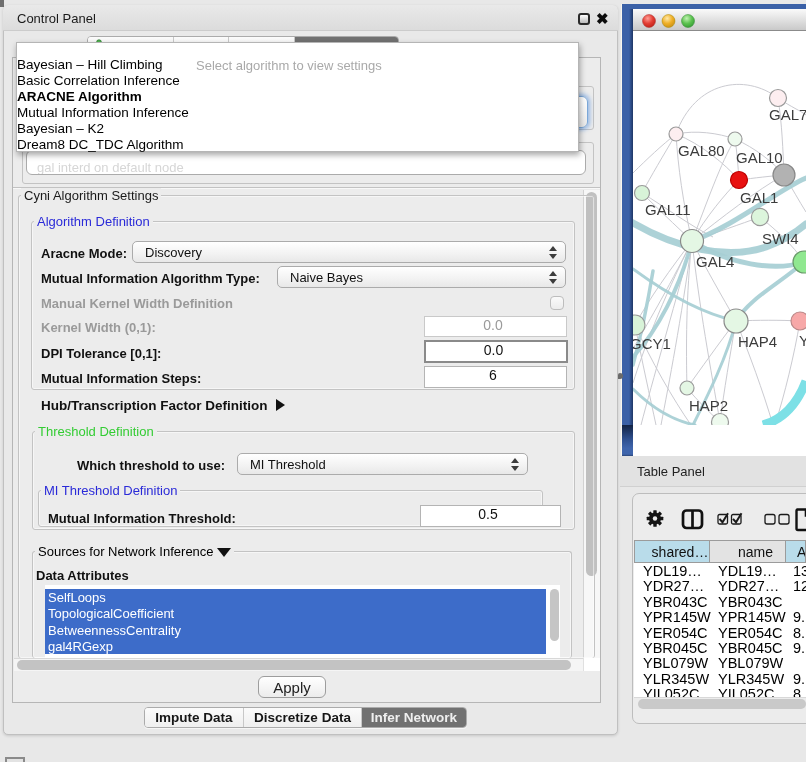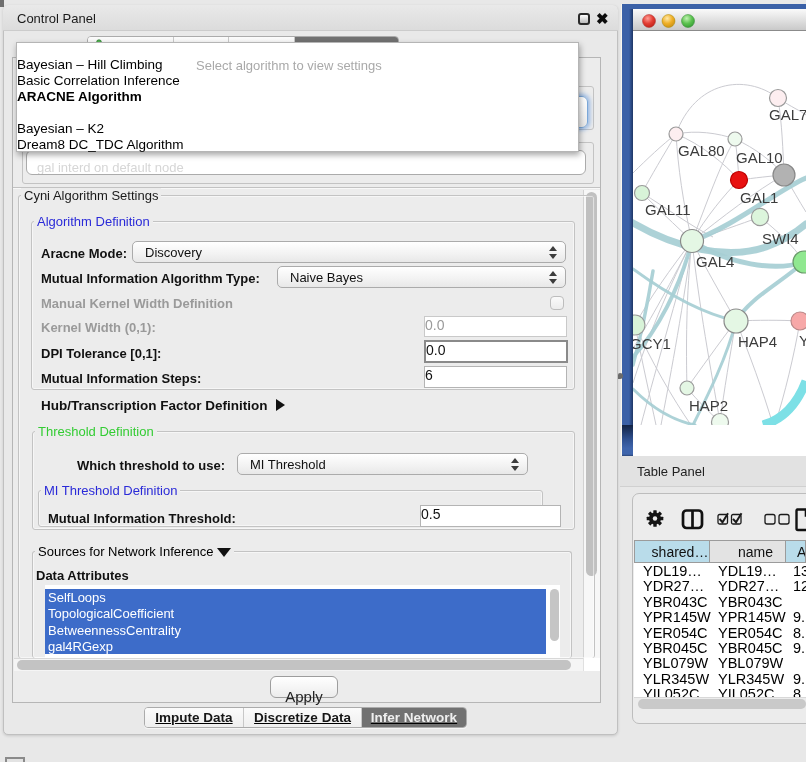--- a/index.html
+++ b/index.html
@@ -12,35 +12,35 @@
 #cptitle .t { position:absolute; left:14px; top:6px; font-size:13px; color:#1a1a1a; }
 
 #floatIc { left:578px; top:13px; width:12px; height:12px; border:2px solid #2a2a2a; border-radius:3px; background:linear-gradient(#fff,#bbb); }
 #closeIc { left:596px; top:12px; width:14px; height:14px; font-size:15px; font-weight:bold; color:#0c0c0c; line-height:14px; }
 
 .segbar { height:21px; display:flex; align-items:stretch; background:#f4f4f4; border:1px solid #ababab; border-radius:4px; overflow:hidden; box-shadow:0 1px 0 rgba(255,255,255,.6); }
 .seg { font-size:13.5px; font-weight:bold; color:#161616; display:flex; align-items:center; justify-content:center; border-right:1px solid #c8c8c8; background:linear-gradient(#fbfbfb,#efefef); white-space:nowrap; }
 .seg:last-child { border-right:none; }
 .seg.sel { background:#717171; color:#efefef; }
 #toptabs { left:87px; top:36px; }
-#bottabs { left:144px; top:707px;text-decoration:underline; }
+#bottabs { left:144px; top:707px; }
 
 #content { left:12px; top:57px; width:589px; height:646px; border:1px solid #b6b6b6; background:#ececec; }
 
 .grp { position:absolute; border:1px solid #c3c3c3; border-radius:3px; box-shadow:inset 0 0 0 1px rgba(255,255,255,.5); }
 .grp > .gt { position:absolute; top:-8px; left:2px; background:#ececec; padding:0 3px; font-size:13px; white-space:nowrap; }
 .lbl { position:absolute; font-size:13px; font-weight:bold; color:#111; white-space:nowrap; }
 .lbl.dis { color:#9a9a9a; }
 
 .combo { position:absolute; background:linear-gradient(#ffffff,#f2f2f2 60%,#e8e8e8); border:1px solid #ababab; border-radius:5px; font-size:13px; color:#111; }
 .combo .tx { position:absolute; left:12px; top:3px; }
 .combo .ar { position:absolute; right:8px; top:4px; width:8px; height:14px; }
 .combo .ar:before { content:""; position:absolute; left:0; top:0; border-left:4px solid transparent; border-right:4px solid transparent; border-bottom:5px solid #3c3c3c; }
 .combo .ar:after { content:""; position:absolute; left:0; top:8px; border-left:4px solid transparent; border-right:4px solid transparent; border-top:5px solid #3c3c3c; }
-.tin { position:absolute; background:#fff; border:1px solid #b4b4b4; font-size:14px; color:#111; text-align:left; padding-right:5px; }
+.tin { position:absolute; background:#fff; border:1px solid #b4b4b4; font-size:14px; color:#111; text-align:center; padding-right:5px; }
 .thumbv { position:absolute; background:#c0c0c0; border-radius:6px; }
 .thumbh { position:absolute; background:#c3c3c3; border-radius:6px; }
 
 #ddl { left:16px; top:42px; width:563px; height:110px; background:#fff; border:1px solid #b5b5b5; box-shadow:1px 3px 6px rgba(0,0,0,0.35); z-index:50; }
 #ddl .it { position:absolute; left:0px; font-size:13.5px; color:#000; white-space:nowrap; }
 #ddhint { left:196px; top:58px; z-index:51; font-size:13px; color:#a9a9a9; }
 
 .hcell { position:absolute; font-size:14px; color:#111; text-align:center; border-right:1px solid #9b9b9b; border-top:1px solid #9b9b9b; border-bottom:1px solid #9b9b9b; padding-top:3px;padding-left:16px; }
 .trow { position:absolute; font-size:14.5px; color:#000; white-space:nowrap; }
 </style>
@@ -134,32 +134,33 @@
 
 <div class="abs" style="left:45px;top:585px;width:515px;height:73px;background:#fff;overflow:hidden;">
   <div class="abs" style="left:0;top:4px;width:501px;height:65px;background:#3d6cc9;"></div>
   <div class="abs" style="left:3px;top:5px;font-size:13px;color:#fff;line-height:16.4px;">SelfLoops<br>TopologicalCoefficient<br>BetweennessCentrality<br>gal4RGexp</div>
   <div class="abs thumbv" style="left:505px;top:4px;width:9px;height:52px;background:#c5c5c5;"></div>
 </div>
 
 <div class="abs" style="left:14px;top:658px;width:569px;height:13px;background:#f5f5f5;border-top:1px solid #d8d8d8;"></div>
 <div class="abs thumbh" style="left:17px;top:660px;width:554px;height:10px;"></div>
 
-<div class="abs" style="left:270px;top:676px;width:68px;height:22px;background:linear-gradient(#ffffff,#ececec);border:1px solid #9d9d9d;border-radius:6px;text-align:center;font-size:15px;color:#222;padding-top:11px;">Apply</div>
+<div class="abs" style="left:258px;top:676px;width:68px;height:22px;background:linear-gradient(#ffffff,#ececec);border:1px solid #9d9d9d;border-radius:6px;text-align:center;font-size:15px;color:#222;padding-top:2px;">Apply</div>
 
 <div class="abs segbar" id="bottabs">
   <div class="seg" style="width:99px;">Impute Data</div>
   <div class="seg" style="width:118px;">Discretize Data</div>
   <div class="seg sel" style="width:104px;">Infer Network</div>
 </div>
 
 <div class="abs" id="ddl">
   <div class="it" style="top:14px;">Bayesian – Hill Climbing</div>
   <div class="it" style="top:30px;">Basic Correlation Inference</div>
   <div class="it bold" style="top:46px;">ARACNE Algorithm</div>
+  <div class="it" style="top:62px;">Mutual Information Inference</div>
   <div class="it" style="top:78px;">Bayesian – K2</div>
   <div class="it" style="top:94px;">Dream8 DC_TDC Algorithm</div>
 </div>
 <div class="abs" id="ddhint">Select algorithm to view settings</div>
 
 <div class="abs" style="left:621px;top:4px;width:185px;height:452px;background:#3b61a7;border-left:1px solid #f8f6ee;"></div>
 <div class="abs" style="left:629px;top:9px;width:4px;height:416px;background:linear-gradient(90deg,rgba(10,25,55,0),rgba(8,20,48,0.55));"></div>
 <div class="abs" style="left:622px;top:425px;width:184px;height:31px;background:linear-gradient(#122344,#2e4f8e 45%,#3f65ac 75%,#3f65ac 94%,#2b4576);"></div>
 
 <div class="abs" style="left:618px;top:373px;width:5px;height:6px;background:#6a6a6a;border-radius:2px 3px 3px 0;"></div>

